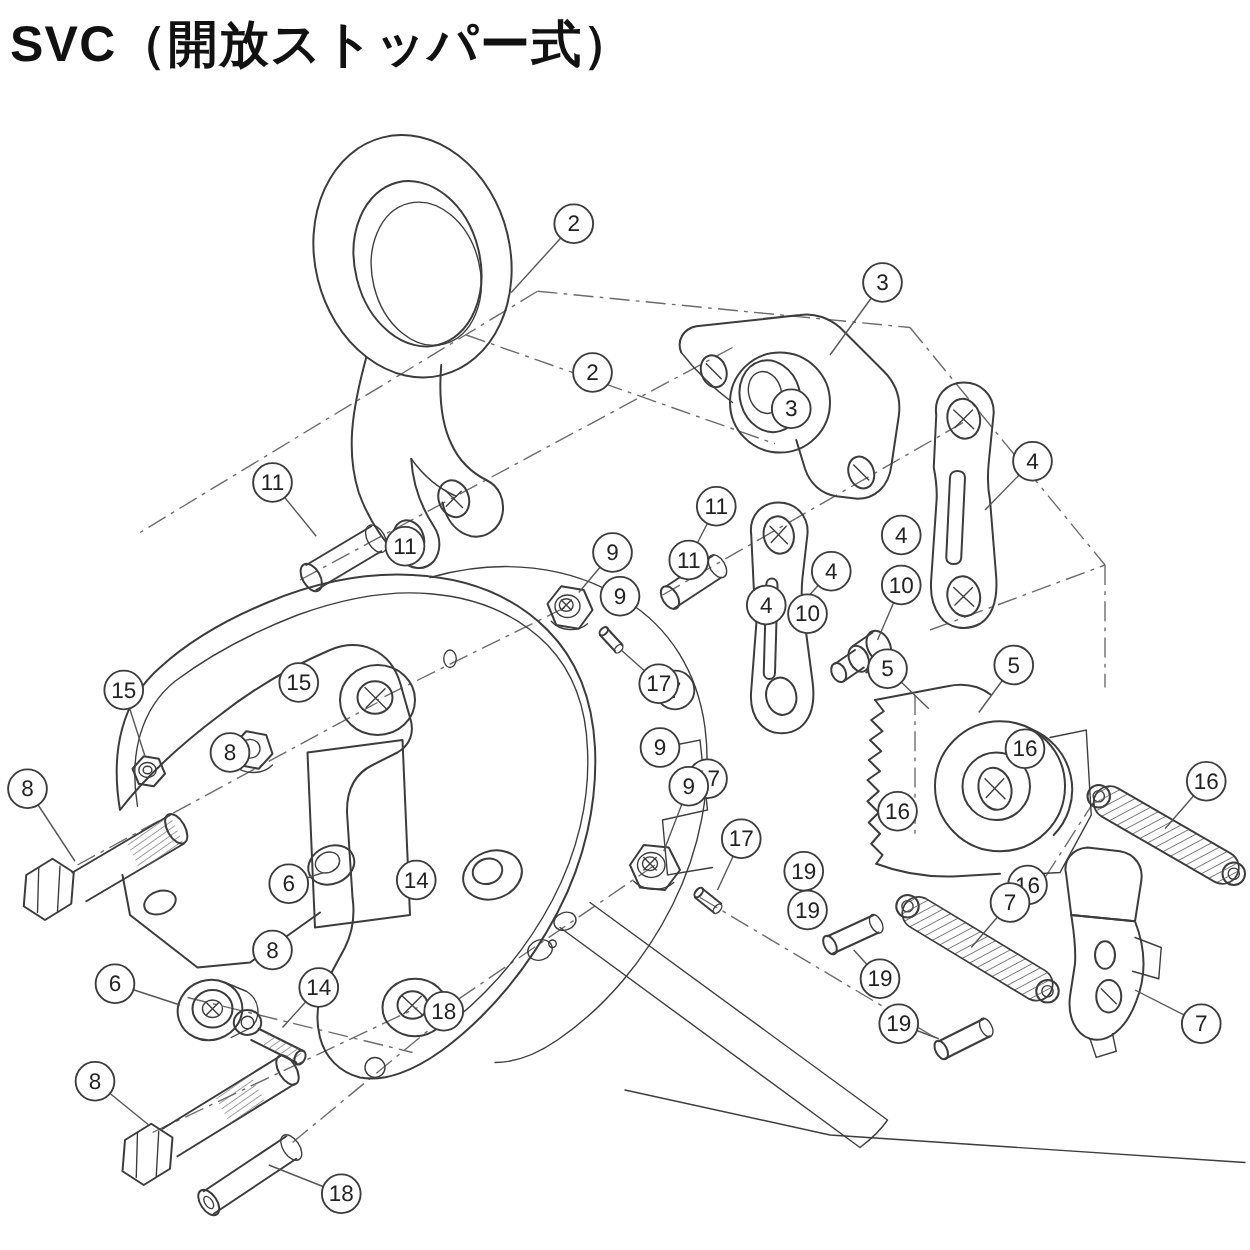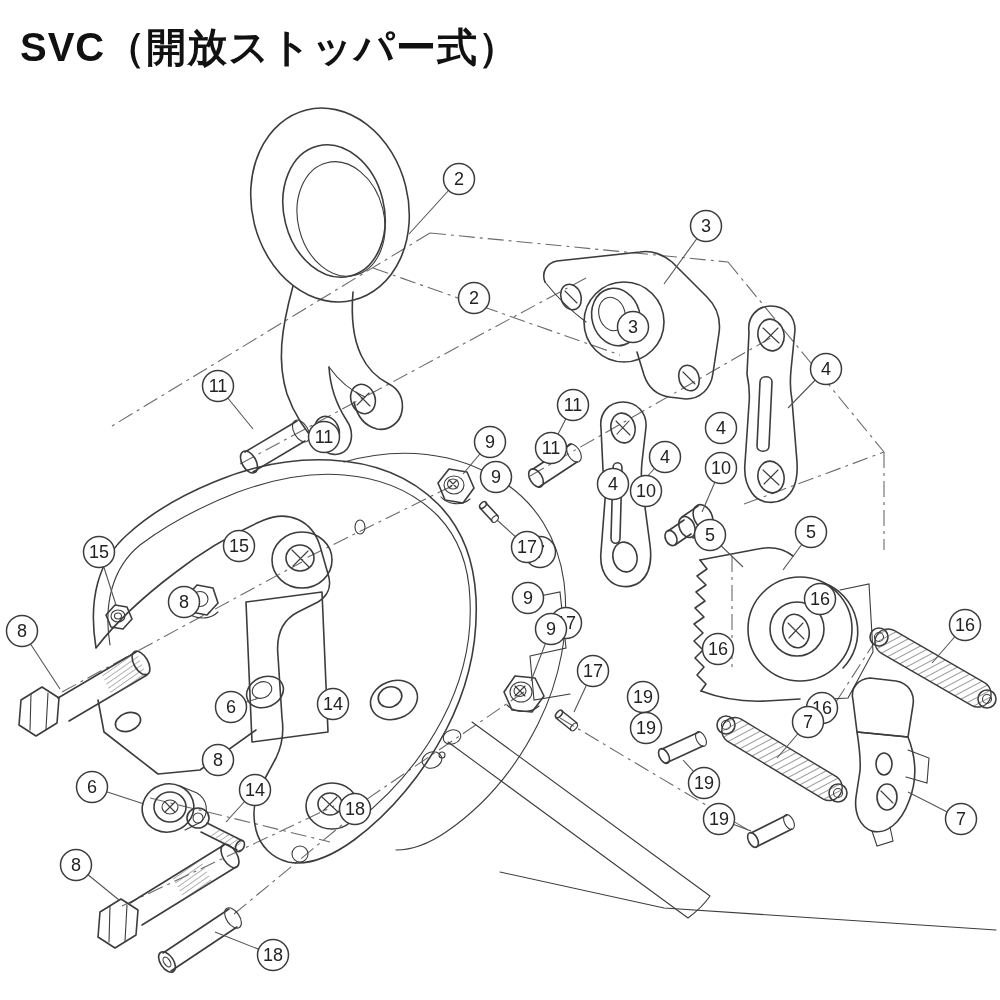--- a/index.html
+++ b/index.html
@@ -1,18 +1,18 @@
 <!DOCTYPE html>
 <html><head>
 <meta charset="utf-8">
 <style>
   html,body{margin:0;padding:0;background:#fff;}
   #stage{position:relative;width:1000px;height:1000px;background:#fff;overflow:hidden;
          font-family:"Liberation Sans","DejaVu Sans",sans-serif;}
-  #title{position:absolute;left:8px;top:8px;margin:12px;font-size:40px;font-weight:bold;
+  #title{position:absolute;left:8px;top:8px;margin:0;font-size:40px;font-weight:bold;
          color:#111;letter-spacing:1px;z-index:5;font-family:"Liberation Sans","DejaVu Sans",sans-serif;}
   svg{position:absolute;left:0;top:0;}
   .p{fill:none;stroke:#3c3c3c;stroke-width:1.6;stroke-linecap:round;stroke-linejoin:round;}
   .pt{fill:none;stroke:#3c3c3c;stroke-width:1.1;stroke-linecap:round;}
   .cl{stroke:#6b6b6b;stroke-width:1.1;stroke-dasharray:16 5 3 5;fill:none;}
   .balloon-circle{fill:#fff;stroke:#3c3c3c;stroke-width:1.5;}
   .balloon-text{fill:#222;font-size:18px;font-family:"Liberation Sans","DejaVu Sans",sans-serif;}
   .leader{stroke:#555;stroke-width:1.1;}
 </style>
 </head>

